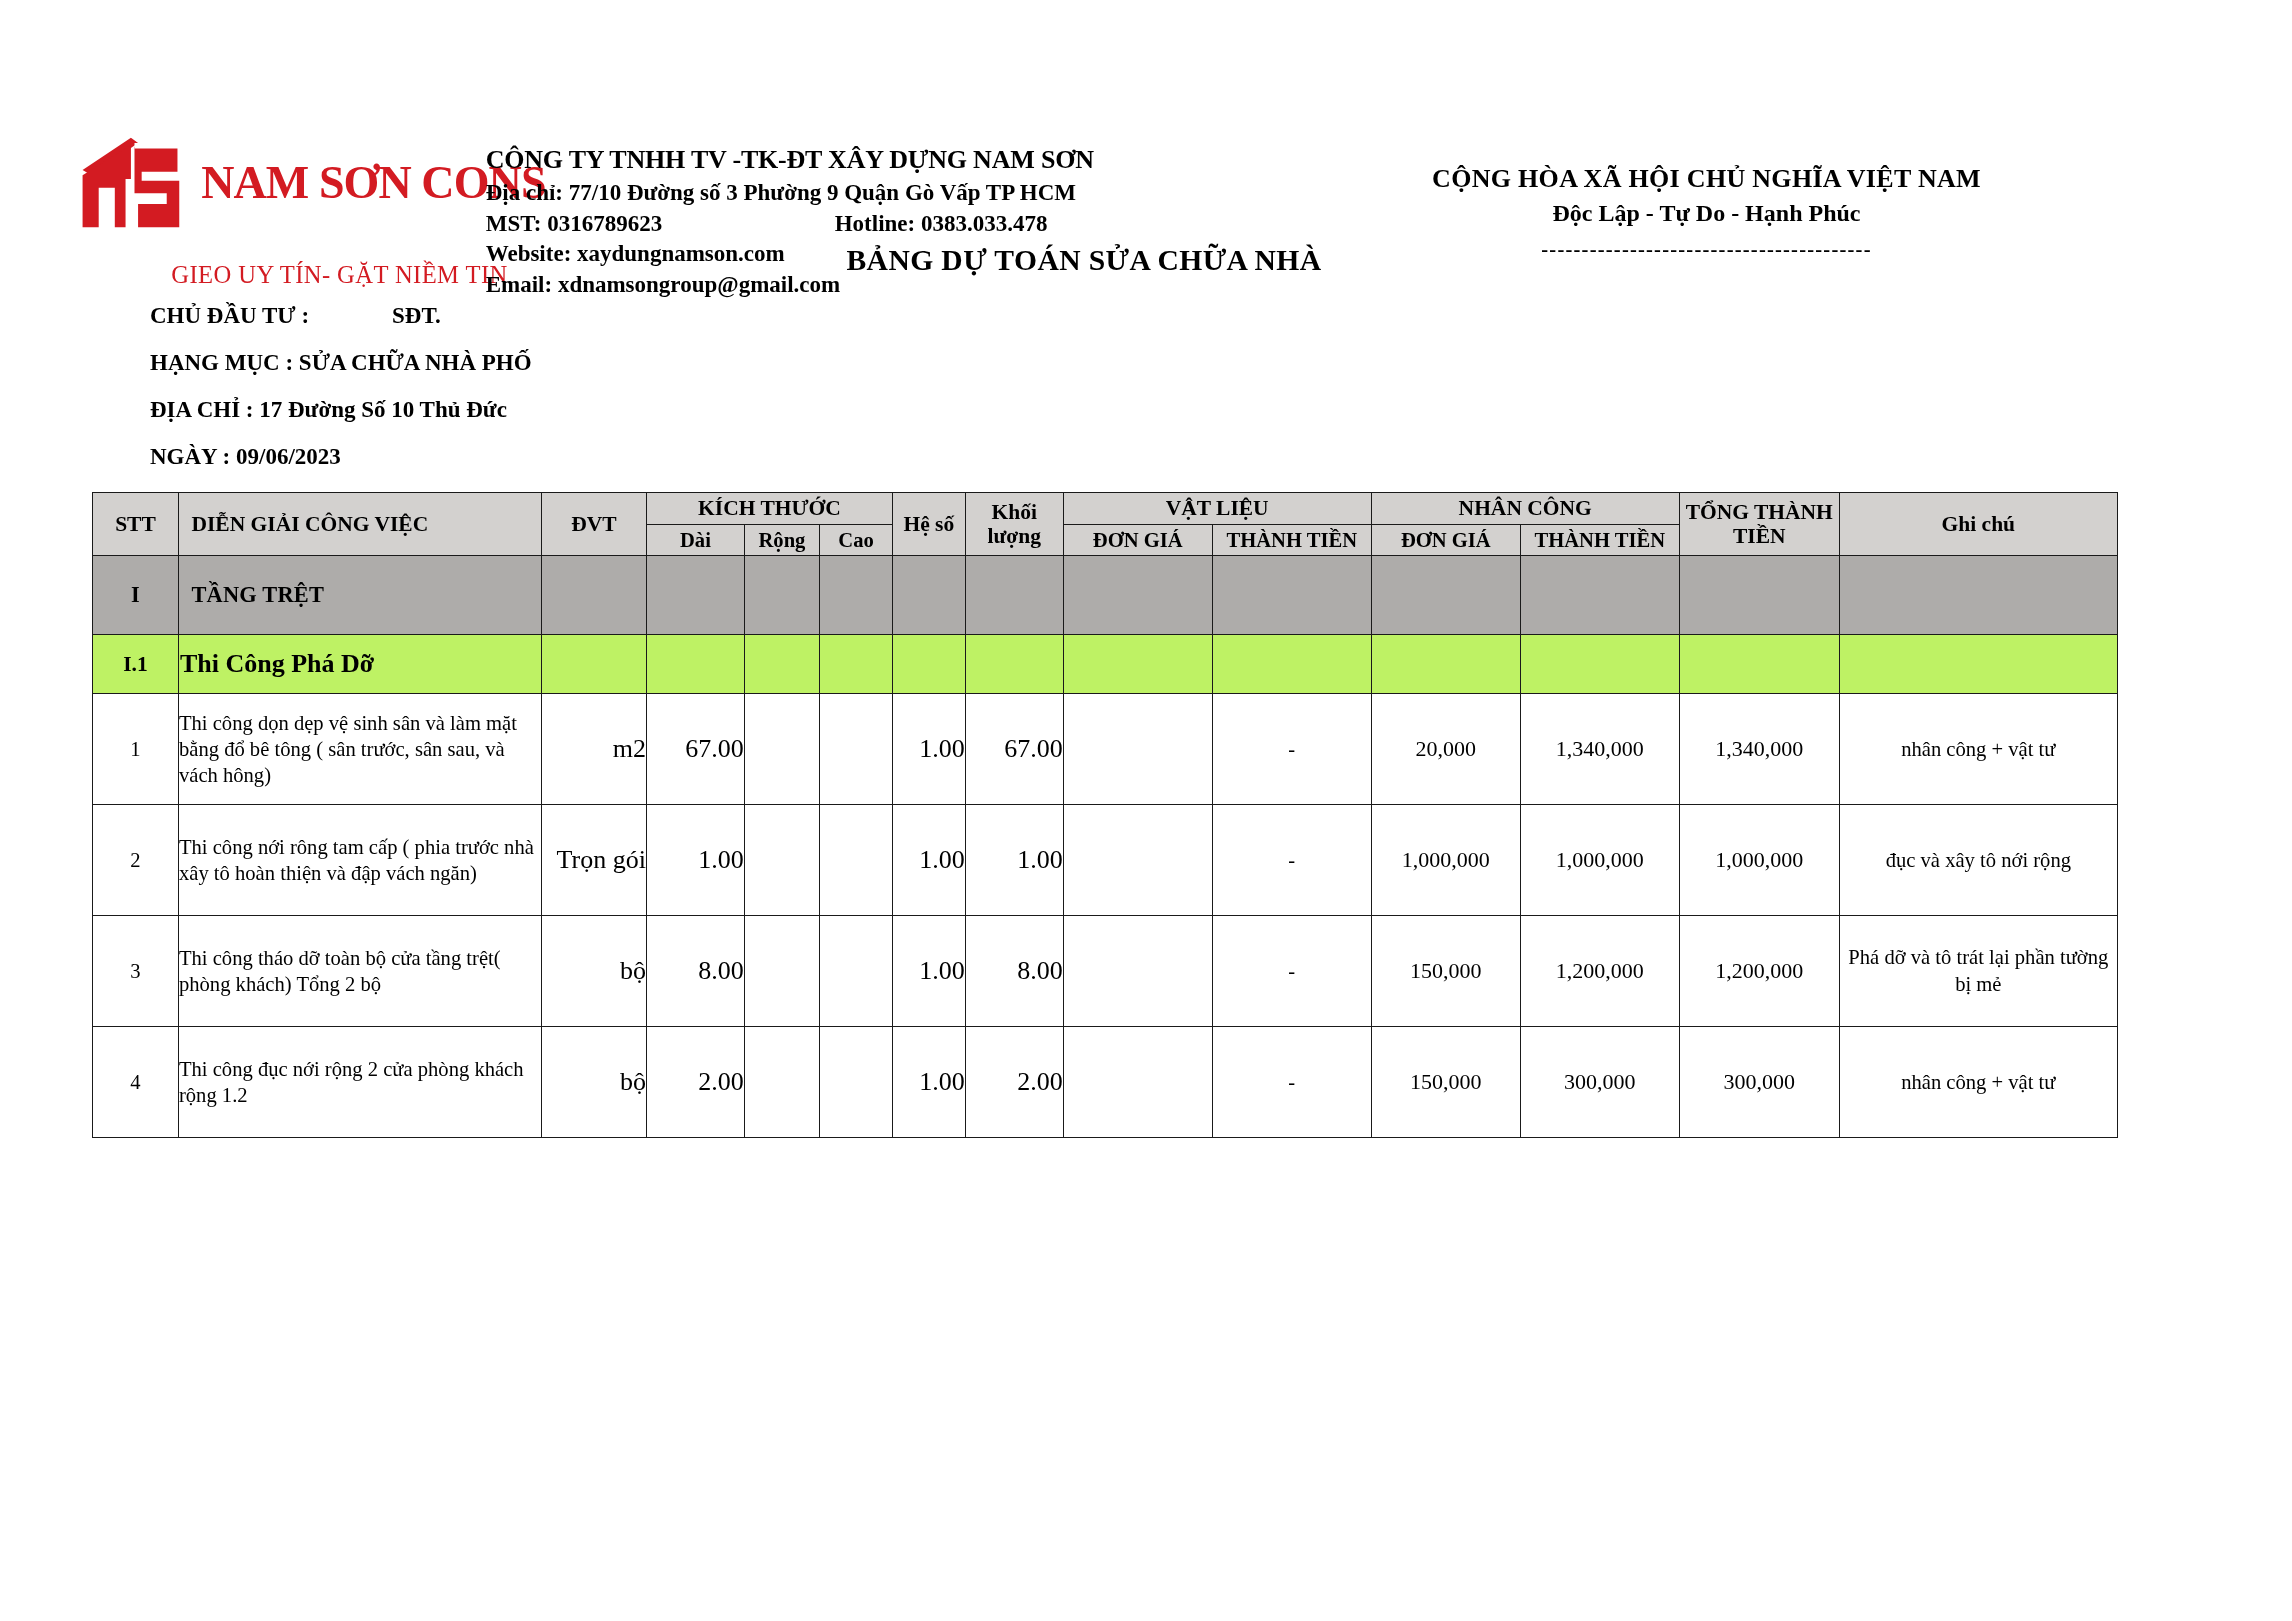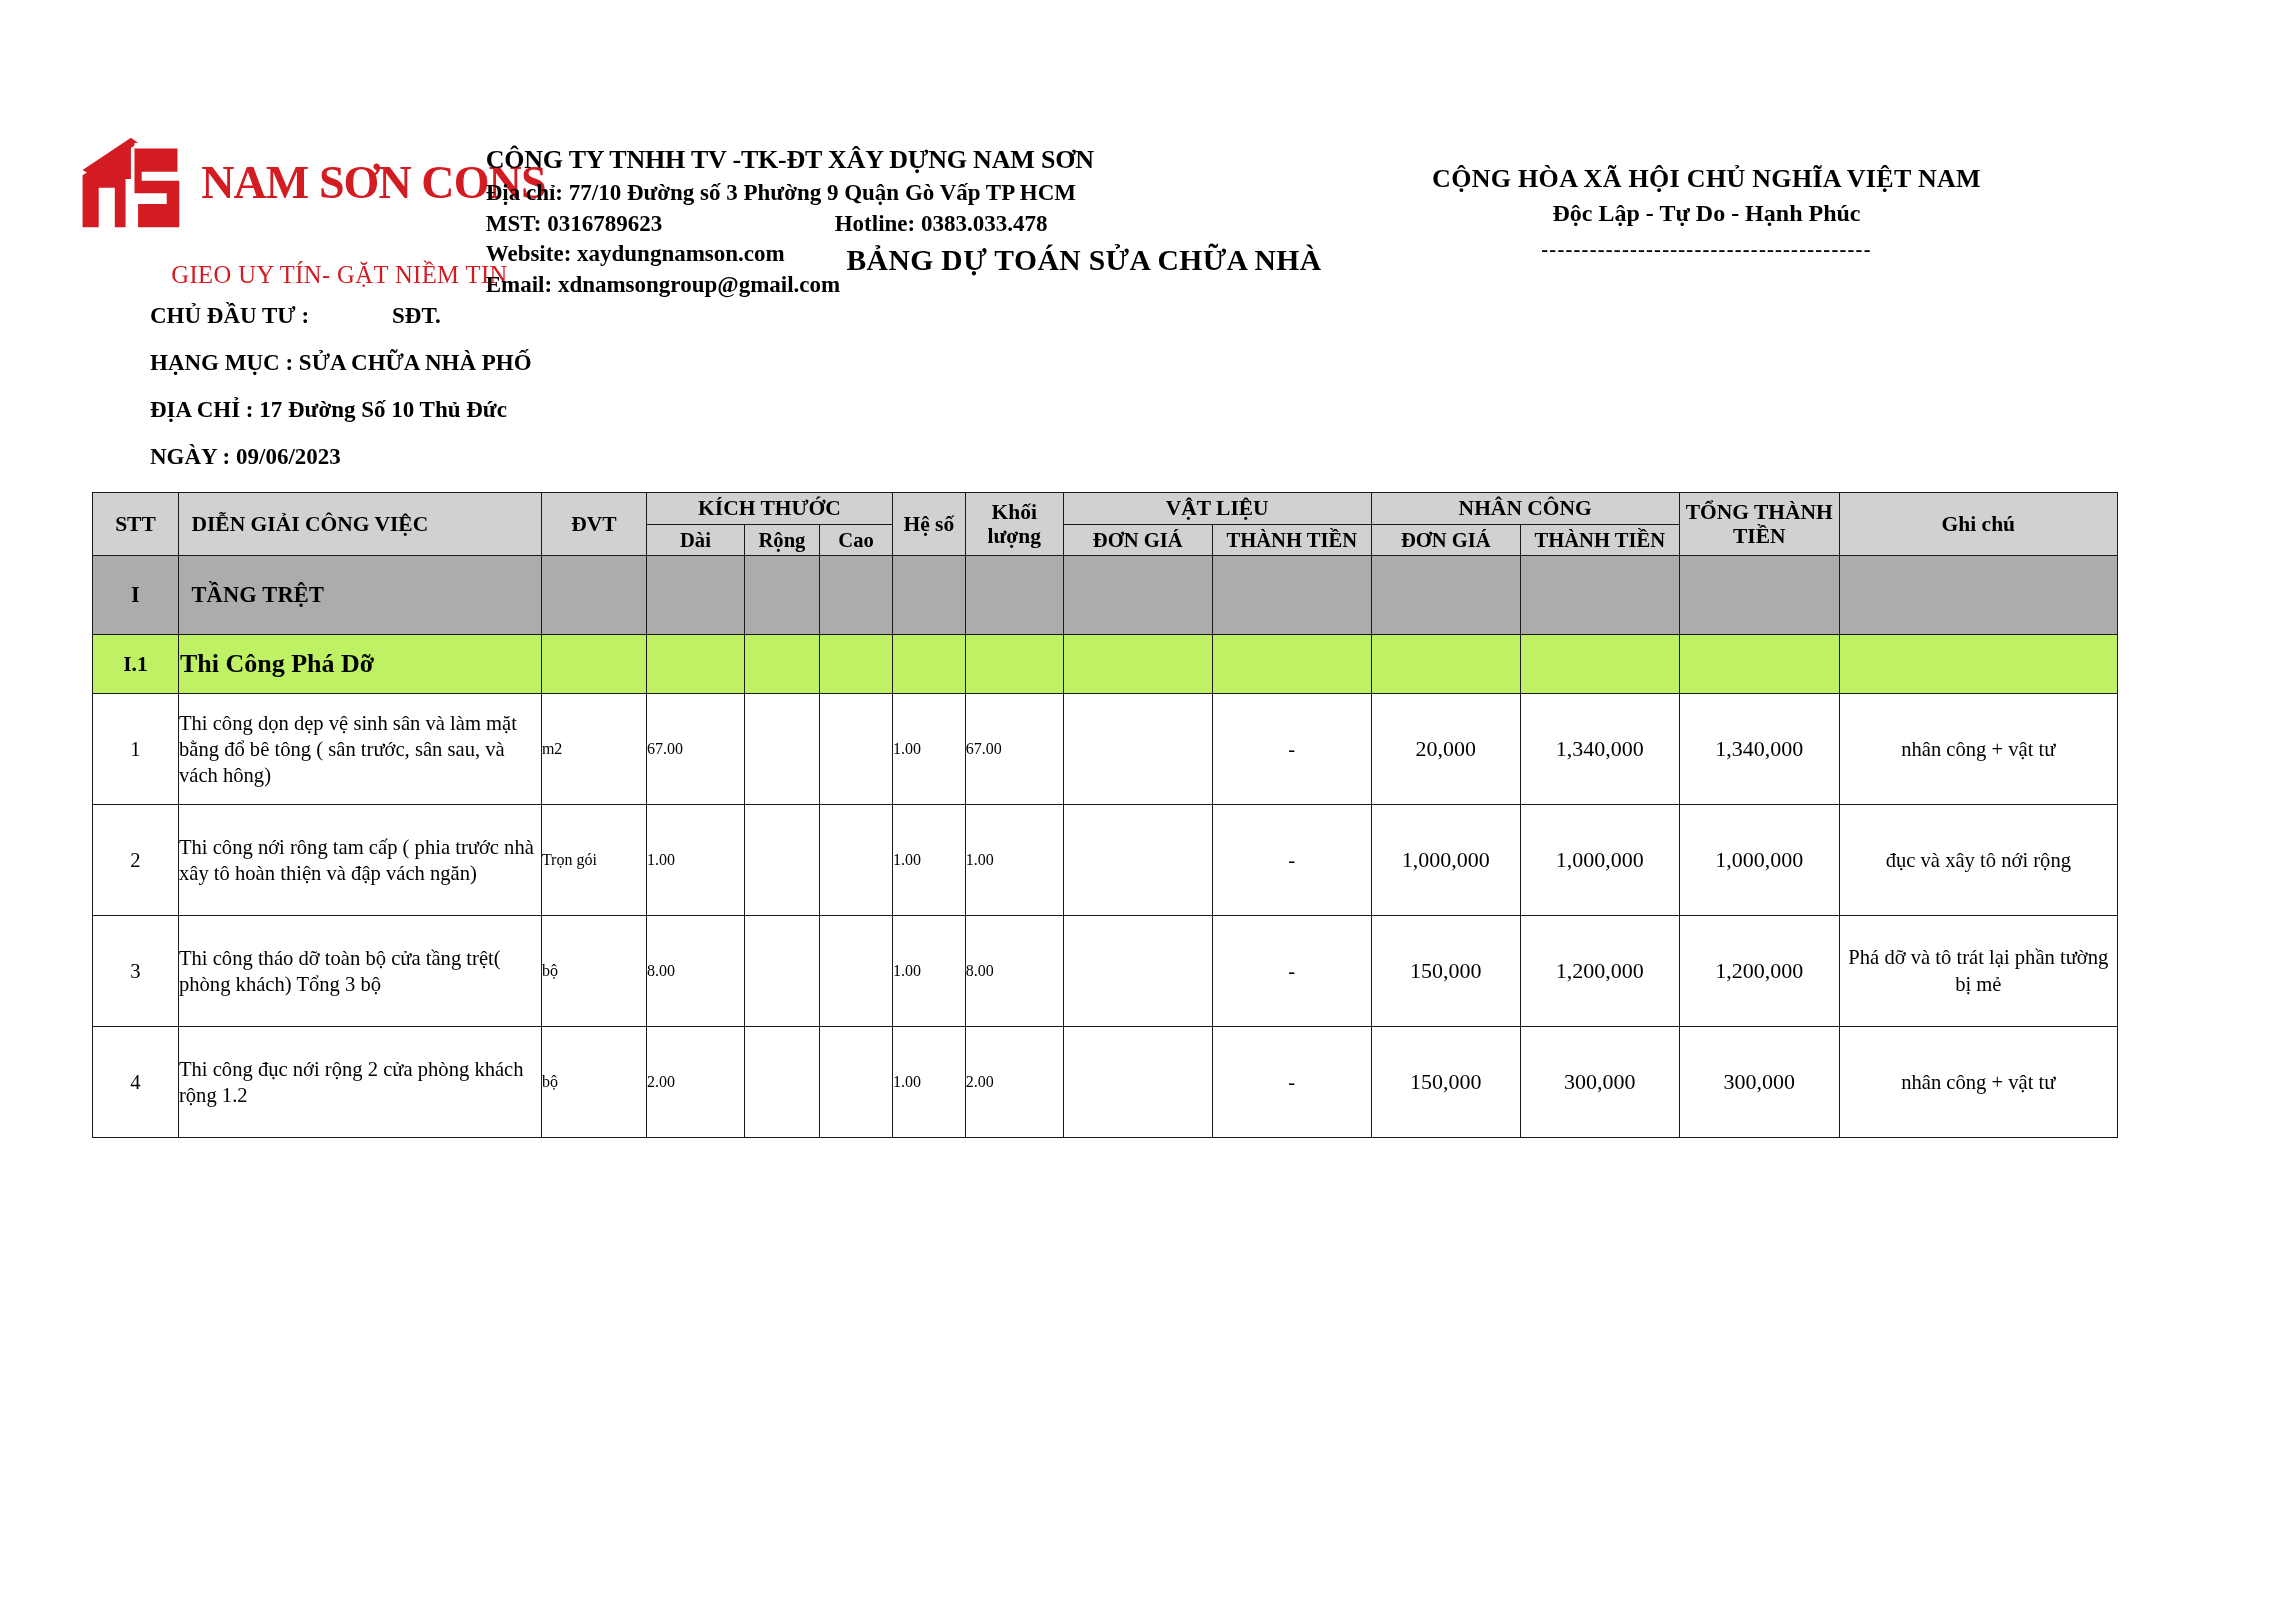--- a/index.html
+++ b/index.html
@@ -188,21 +188,21 @@
 
   
   tr.item td { height: 111px; vertical-align: middle; }
   td.c-stt { text-align: center; font-size: 20.6px; }
   td.c-desc {
     font-size: 20.6px;
     line-height: 1.28;
     padding: 5.4px 9px 5.4px 10.7px;
     text-align: left;
   }
-  td.c-num { text-align: left; font-size: 16px; }
+  td.c-num { text-align: right; font-size: 26px; }
   td.c-money { text-align: center; font-size: 22px; }
   td.c-note {
     text-align: center;
     font-size: 20.6px;
     line-height: 1.3;
     padding: 3.6px 9px;
   }
   td.c-dash { text-align: center; font-size: 20.6px; }
 </style>
 </head>
@@ -362,21 +362,21 @@
           <td class="c-num">1.00</td>
           <td class="c-money"></td>
           <td class="c-dash">-</td>
           <td class="c-money">1,000,000</td>
           <td class="c-money">1,000,000</td>
           <td class="c-money">1,000,000</td>
           <td class="c-note">đục và xây tô nới rộng</td>
         </tr>
         <tr class="item">
           <td class="c-stt">3</td>
-          <td class="c-desc">Thi công tháo dỡ toàn bộ cửa tầng trệt( phòng khách) Tổng 3 bộ</td>
+          <td class="c-desc">Thi công tháo dỡ toàn bộ cửa tầng trệt( phòng khách) Tổng 2 bộ</td>
           <td class="c-num">bộ</td>
           <td class="c-num">8.00</td>
           <td class="c-num"></td>
           <td class="c-num"></td>
           <td class="c-num">1.00</td>
           <td class="c-num">8.00</td>
           <td class="c-money"></td>
           <td class="c-dash">-</td>
           <td class="c-money">150,000</td>
           <td class="c-money">1,200,000</td>

